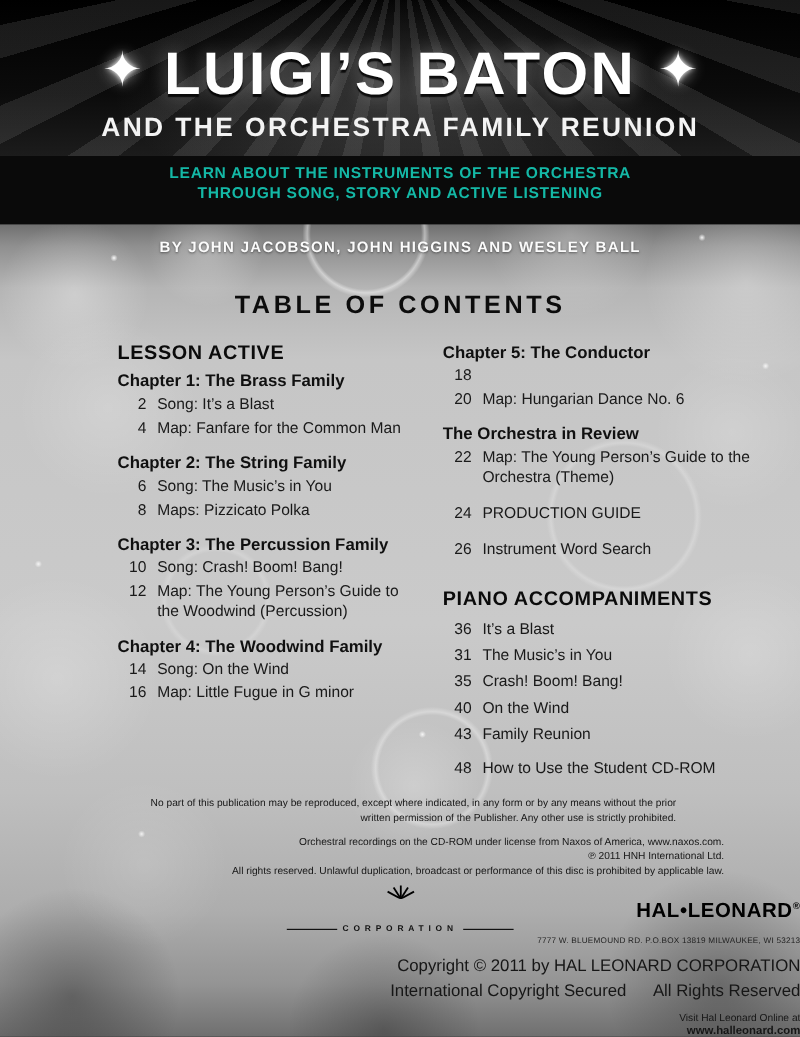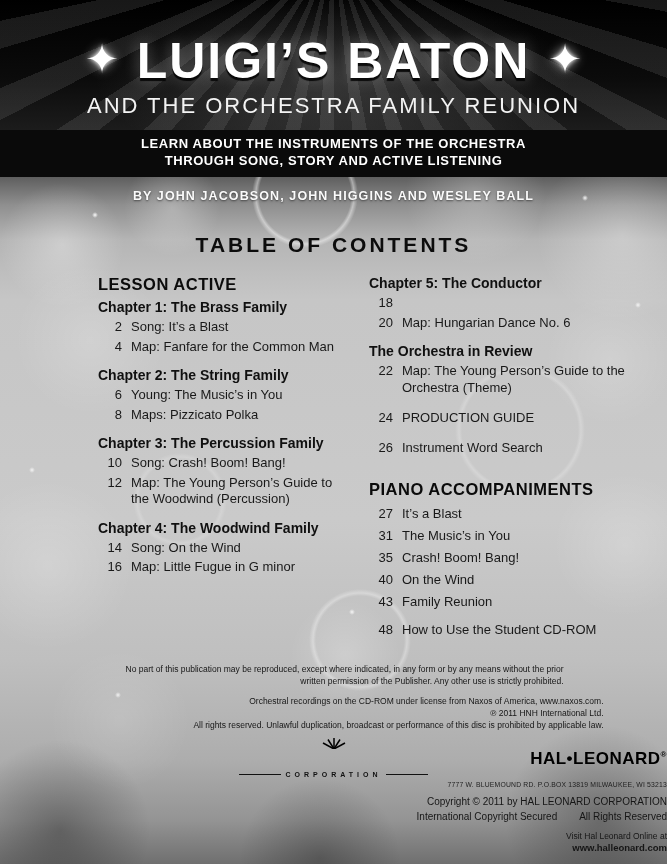--- a/index.html
+++ b/index.html
@@ -48,24 +48,24 @@
     background:
       radial-gradient(ellipse 340px 130px at 50% 80px, rgba(150,150,150,.30), rgba(150,150,150,0) 70%),
       repeating-conic-gradient(from 96deg at 50% -50px, rgba(170,170,170,.14) 0deg 4.5deg, rgba(0,0,0,0) 4.5deg 10.5deg),
       linear-gradient(180deg, #000000, #0b0b0b 60%, #1c1c1c 100%);
   }
   .title-row { display:flex; align-items:center; justify-content:center; gap:18px; position:relative; }
   .star-glyph { font-size:40px; line-height:1; color:#ffffff;
     text-shadow:0 0 12px rgba(255,255,255,.9), 0 0 4px #fff; transform:translateY(-3px); }
   .book-title { font-size:50px; font-weight:bold; letter-spacing:2px; color:#ffffff; line-height:.95;
     text-shadow:0 3px 1px rgba(0,0,0,.85), 0 0 16px rgba(255,255,255,.35); white-space:nowrap; }
-  .book-subtitle { margin-top:7px; font-size:22px; font-weight:normal; letter-spacing:2px; color:#f3f3f3; position:relative; white-space:nowrap; }
-
-  .tagline-band { background:#0a0a0a; color:#ffffff; text-align:center; font-weight:bold;
-    font-size:13px; letter-spacing:.6px; line-height:1.38; padding:5px 0 7px; }
+  .book-subtitle { margin-top:7px; font-size:22px; font-weight:bold; letter-spacing:2px; color:#f3f3f3; position:relative; white-space:nowrap; }
+
+  .tagline-band { background:#0a0a0a; color:#14b8a6; text-align:center; font-weight:bold;
+    font-size:13px; letter-spacing:.6px; line-height:1.38; padding:5px 0 17px; }
 
   .byline { margin-top:12px; text-align:center; font-size:12.5px; font-weight:bold; letter-spacing:1.1px;
     color:#fbfbfb; text-shadow:0 1px 2px rgba(0,0,0,.5); }
 
   
   .toc-title { margin-top:30px; text-align:center; font-size:21px; font-weight:bold; letter-spacing:3px; color:#0c0c0c; }
   .toc-columns { display:flex; align-items:flex-start; margin:18px 28px 0 98px; }
   .col-left  { width:248px; flex:none; }
   .col-right { flex:1; margin-left:23px; }
 
@@ -90,21 +90,21 @@
   .legal-1 { width:460px; margin:0 auto; }
   .legal-2 { width:540px; margin:8px auto 0; }
   .logo-block { margin-top:6px; }
   .logo-mark { display:block; margin:0 auto 1px; }
   .logo-name { font-size:17px; font-weight:bold; letter-spacing:.5px; color:#000; line-height:1.1; }
   .logo-name sup { font-size:8px; font-weight:bold; }
   .logo-corp-row { display:flex; justify-content:center; align-items:center; gap:5px; margin-top:2px; }
   .corp-rule { width:42px; height:1.5px; background:#111; }
   .logo-corp { font-size:7px; font-weight:bold; letter-spacing:4px; color:#111; }
   .address { font-size:6.8px; letter-spacing:.2px; margin-top:3px; color:#222; }
-  .copyright { margin-top:6px; font-size:10px; line-height:1.5; }
+  .copyright { margin-top:6px; font-size:14px; line-height:1.5; }
   .cr-gap { display:inline-block; width:22px; }
   .visit { margin-top:7px; font-size:8.5px; }
   .website { margin-top:1px; font-size:9.5px; font-weight:bold; }
 </style>
 </head>
 <body>
 
 <div class="page">
 
   <header class="masthead">
@@ -139,21 +139,21 @@
         <div class="entry">
           <span class="pg">4</span>
           <span class="lbl">Map: Fanfare for the Common Man</span>
         </div>
       </div>
 
       <div class="group">
         <h4 class="group-heading">Chapter 2: The String Family</h4>
         <div class="entry">
           <span class="pg">6</span>
-          <span class="lbl">Young: The Music’s in You</span>
+          <span class="lbl">Song: The Music’s in You</span>
         </div>
         <div class="entry">
           <span class="pg">8</span>
           <span class="lbl">Maps: Pizzicato Polka</span>
         </div>
       </div>
 
       <div class="group">
         <h4 class="group-heading">Chapter 3: The Percussion Family</h4>
         <div class="entry">
@@ -204,21 +204,21 @@
         </div>
         <div class="entry spaced">
           <span class="pg">26</span>
           <span class="lbl">Instrument Word Search</span>
         </div>
       </div>
 
       <div class="piano-section">
         <h3 class="piano-title">PIANO ACCOMPANIMENTS</h3>
         <div class="entry">
-          <span class="pg">27</span>
+          <span class="pg">36</span>
           <span class="lbl">It’s a Blast</span>
         </div>
         <div class="entry">
           <span class="pg">31</span>
           <span class="lbl">The Music’s in You</span>
         </div>
         <div class="entry">
           <span class="pg">35</span>
           <span class="lbl">Crash! Boom! Bang!</span>
         </div>

